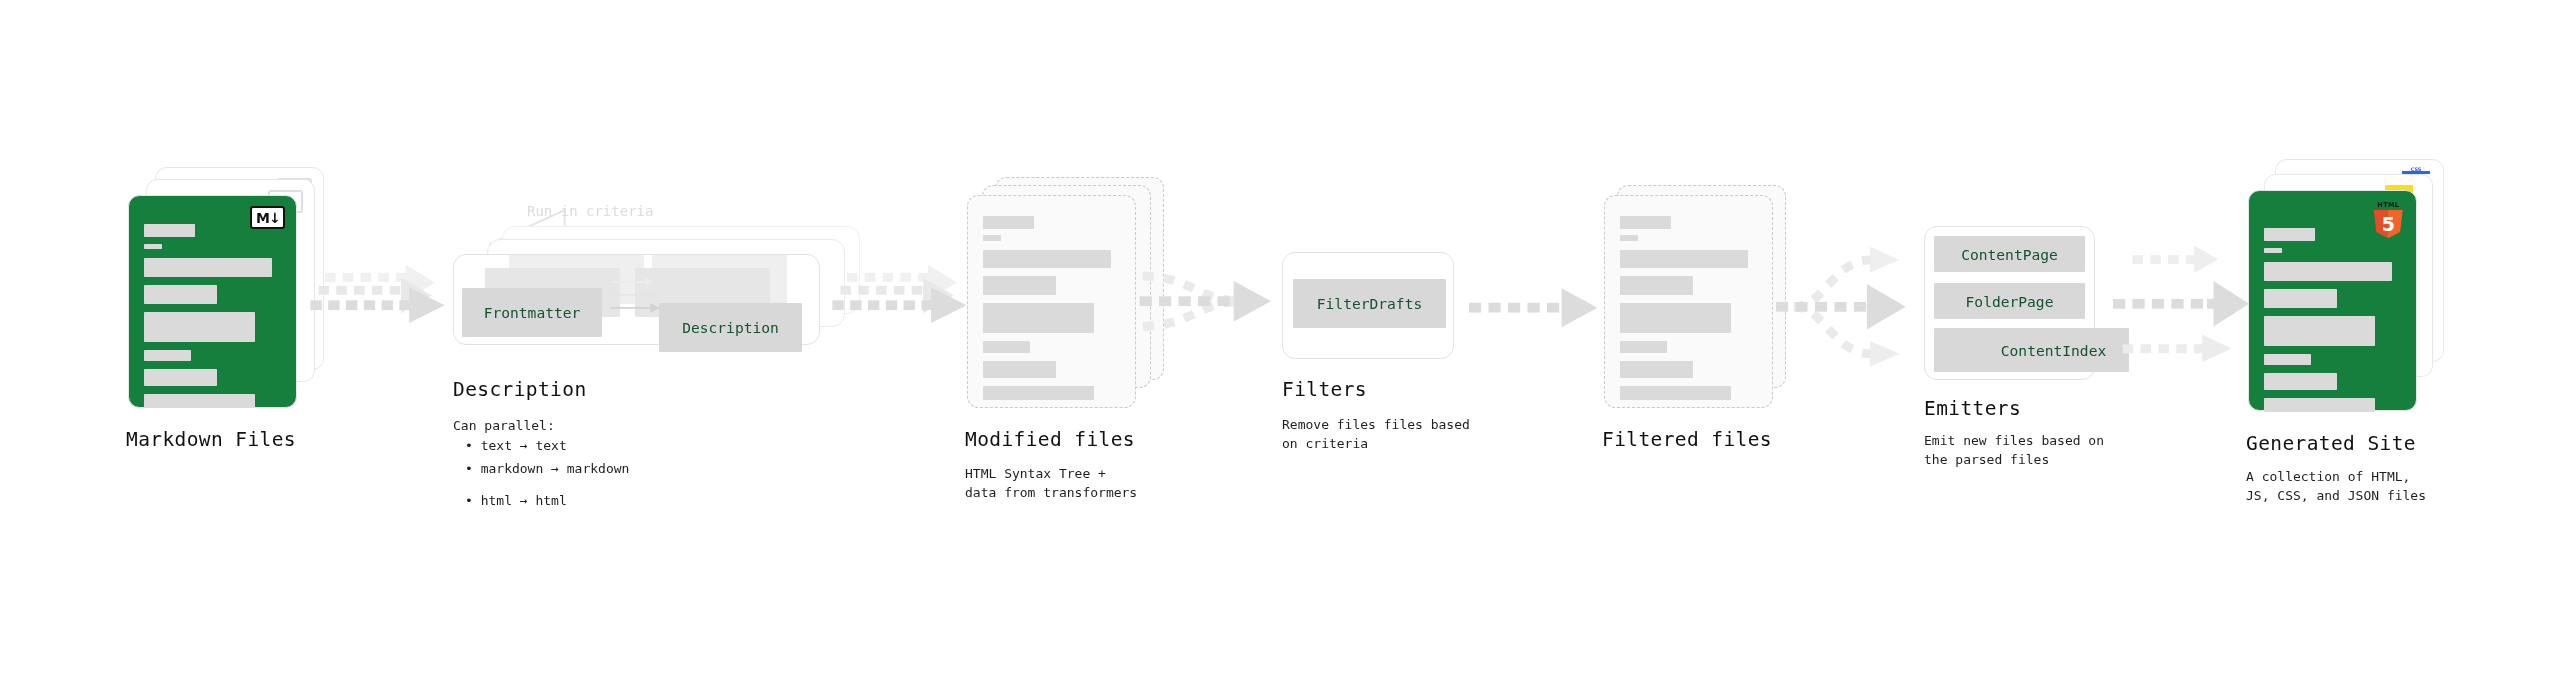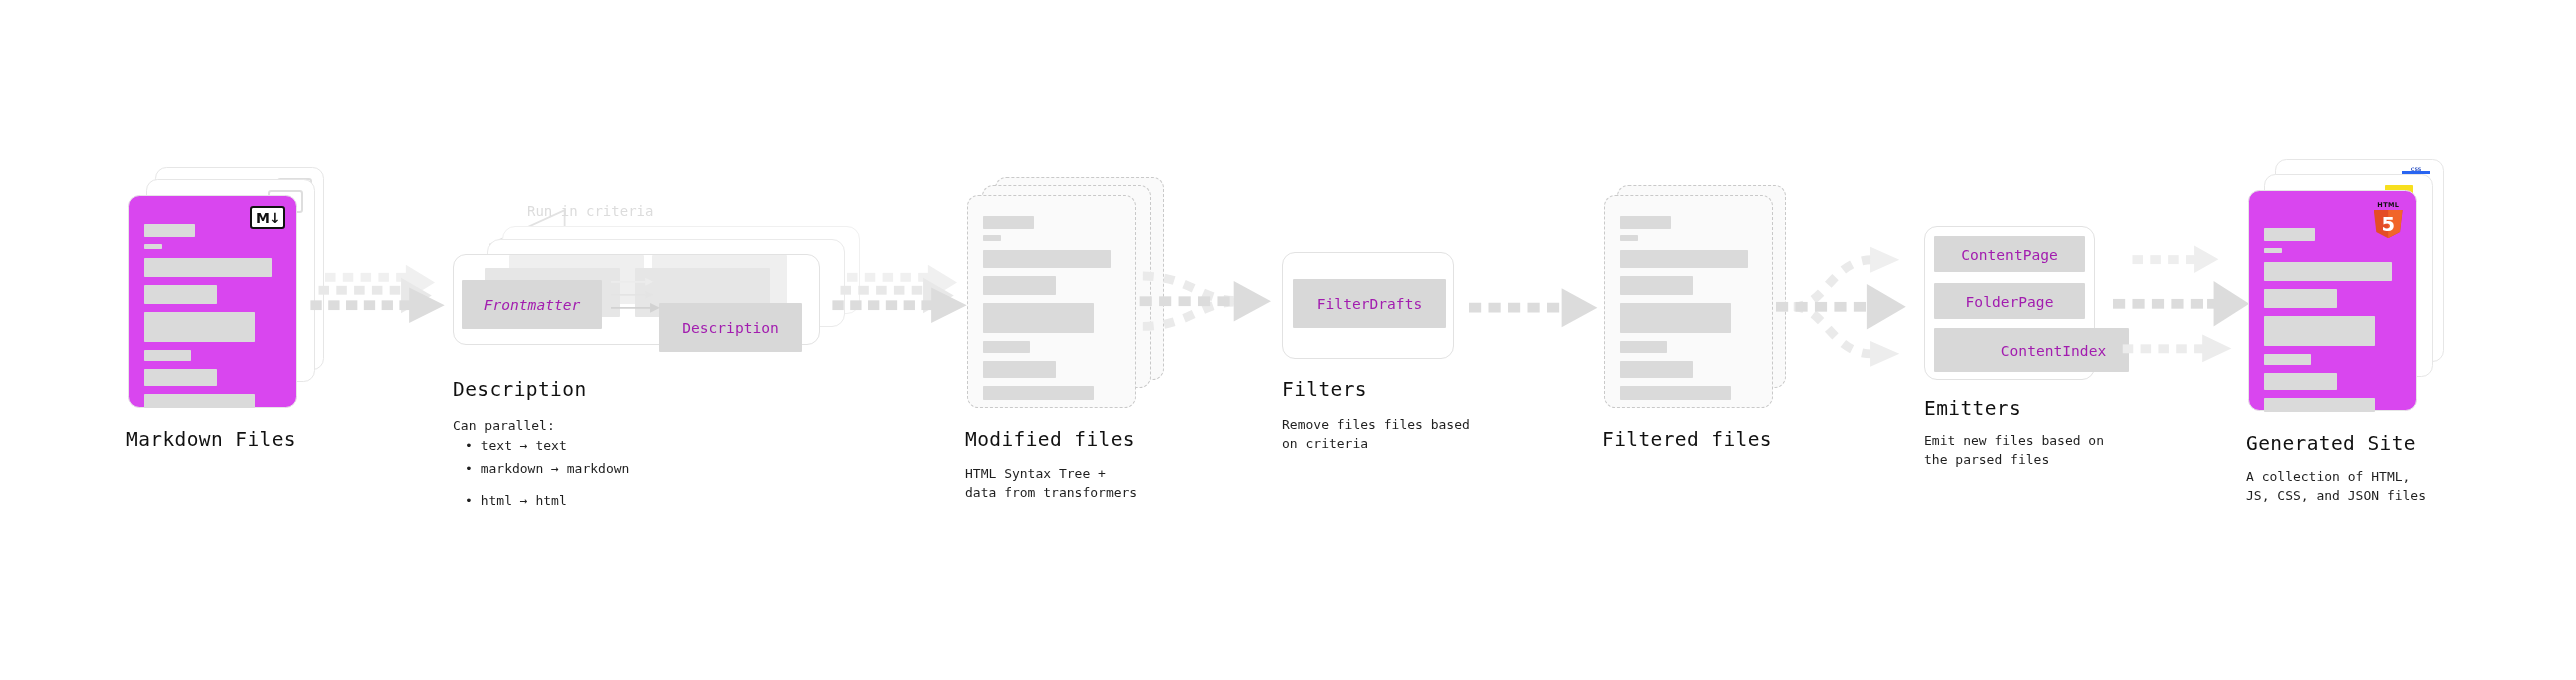--- a/index.html
+++ b/index.html
@@ -10,21 +10,21 @@
     -webkit-font-smoothing:antialiased;
   }
   .canvas{position:relative;width:2576px;height:681px;}
   .stage{position:absolute;}
 
   
   .doc{
     position:absolute;
     width:169px;height:210px;
     border-radius:11.4px;
-    background:#d946ef;
+    background:#15803d;
     border:1.3px solid #e6e6e6;
     box-sizing:border-box;
   }
   .doc.dashed{
     background:#fafafa;
     border:1.3px dashed #c9c9c9;
   }
   .doc .bars{
     position:absolute;left:14.6px;top:28px;right:13px;
   }
@@ -73,21 +73,21 @@
   .css-badge .u{height:2.4px;background:#2965f1;margin-top:0.8px;}
 
   
   .group{
     position:absolute;border-radius:13px;border:1.3px solid #e2e2e2;
     background:#fff;box-sizing:border-box;
   }
   .chip{
     position:absolute;background:#d8d8d8;border-radius:1px;
     display:flex;align-items:center;justify-content:center;
-    font-size:14.6px;color:#a21caf;white-space:nowrap;text-align:center;
+    font-size:14.6px;color:#14532d;white-space:nowrap;text-align:center;
   }
   .chip.l2{background:#e6e6e6;}
   .chip.l3{background:#efefef;}
 
   
   .title{
     position:absolute;font-size:19.5px;letter-spacing:0.4px;color:#111;white-space:nowrap;
   }
   .sub{
     position:absolute;font-size:13px;line-height:1.45;color:#1f1f1f;white-space:pre;
@@ -175,21 +175,21 @@
       </svg>
     </div>
     <div class="ghosttext" style="left:527px;top:203px;">Run in criteria</div>
 
     <div class="group" style="left:502px;top:226px;width:358px;height:88px;border-color:#f0f0f0;"></div>
     <div class="group" style="left:487px;top:239px;width:358px;height:88px;border-color:#eaeaea;"></div>
     <div class="group" style="left:453px;top:254px;width:367px;height:91px;"></div>
 
     <div class="chip l3" style="left:509px;top:255px;width:135px;height:49px;"></div>
     <div class="chip l2" style="left:485px;top:268px;width:135px;height:49px;"></div>
-    <div class="chip" style="left:462px;top:280px;width:140px;height:49px;font-style:italic;">
+    <div class="chip" style="left:462px;top:288px;width:140px;height:49px;">
       <span>Frontmatter</span>
     </div>
 
     <div class="chip l3" style="left:652px;top:255px;width:135px;height:49px;"></div>
     <div class="chip l2" style="left:635px;top:268px;width:135px;height:49px;"></div>
     <div class="chip" style="left:659px;top:280px;width:143px;height:49px;margin-top:23px;">
       <span>Description</span>
     </div>
 
     <div class="flow" style="left:611px;top:276px;">

